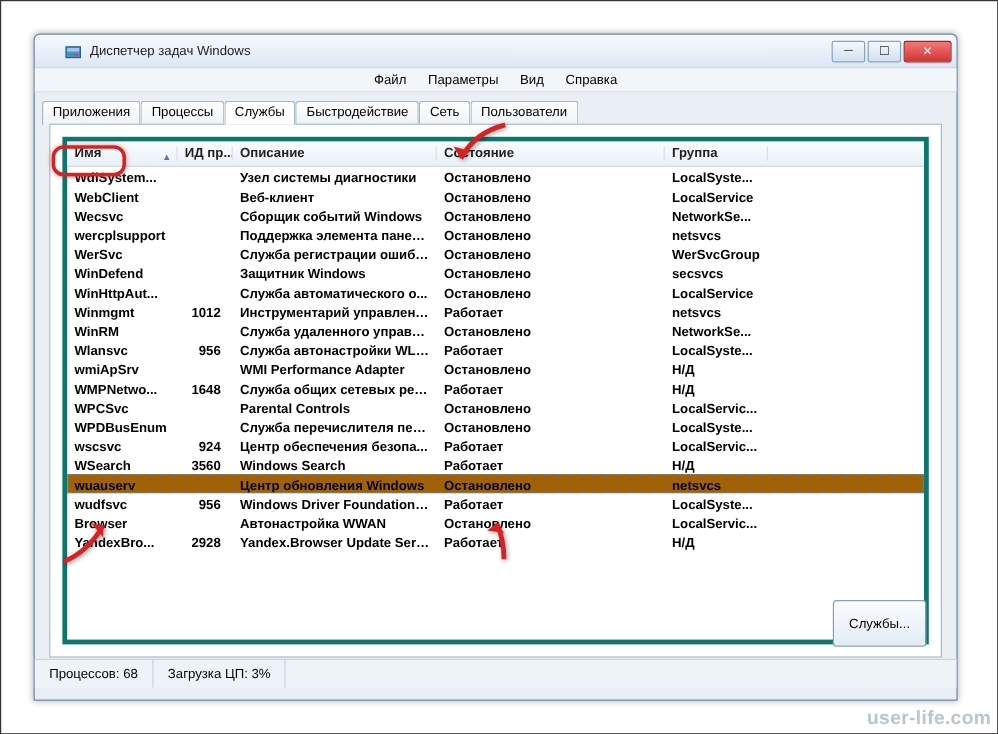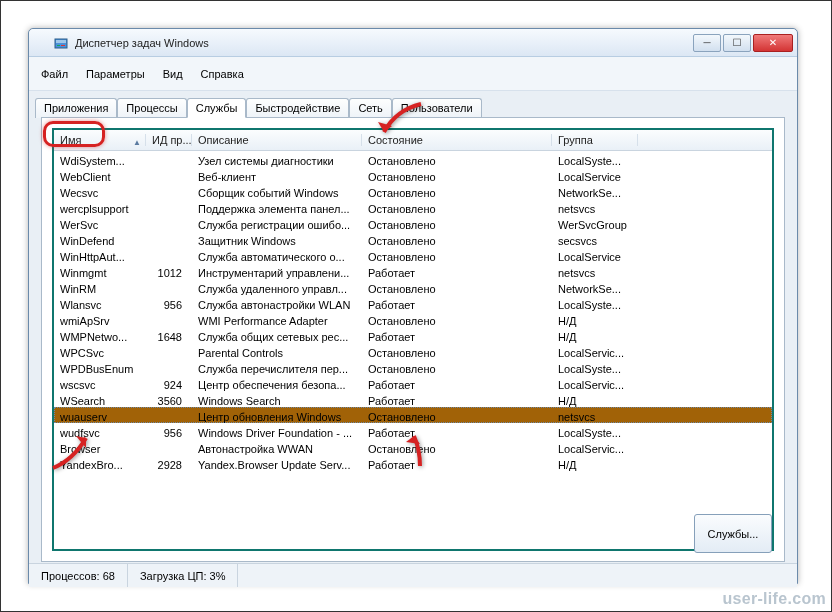--- a/index.html
+++ b/index.html
@@ -4,28 +4,28 @@
 <style>
 * { box-sizing: border-box; margin: 0; padding: 0; font-family: Tahoma, Arial, sans-serif; font-size: 11px; }
 body { background: #fff; width: 832px; height: 612px; position: relative; overflow: hidden; }
 .window { position: absolute; left: 28px; top: 28px; width: 770px; height: 556px; border: 1px solid #6b8aaa; border-radius: 5px 5px 0 0; box-shadow: 0 0 6px rgba(0,0,0,.3); background: #e9eff5; }
 .titlebar { height: 28px; background: linear-gradient(#f6fafe,#dce7f4); border-radius: 5px 5px 0 0; display: flex; align-items: center; padding: 0 4px 0 24px; border-bottom: 1px solid #b8cde2; }
 .titlebar .icon { width: 16px; height: 16px; margin-right: 6px; display: inline-flex; align-items: center; justify-content: center; }
 .titlebar .title { flex: 1; color: #222; }
 .winbtns { display: flex; gap: 2px; }
 .winbtn { width: 28px; height: 18px; border: 1px solid #8aa3bd; border-radius: 2px; background: linear-gradient(#f3f8fc,#d2e0ef); display: inline-flex; align-items: center; justify-content: center; font-size: 10px; color: #333; }
 .winbtn.close { background: linear-gradient(#f07a7a,#d33434); border-color: #a92020; color: #fff; width: 40px; }
-.menubar { height: 34px; display: flex; align-items: center; gap: 2px; padding: 0 4px; background: #f2f6fa; border-bottom: 1px solid #d7e1ec; }
+.menubar { height: 20px; display: flex; align-items: center; gap: 2px; padding: 0 4px; background: #f2f6fa; border-bottom: 1px solid #d7e1ec; justify-content: center; }
 .menuitem { padding: 2px 8px; cursor: default; }
 .tabs-wrap { padding: 6px 6px 0 6px; }
 .tabs { display: flex; gap: 0; }
 .tab { padding: 3px 8px; border: 1px solid #a9b9c9; border-bottom: none; background: linear-gradient(#fdfefe,#eef3f8); border-radius: 3px 3px 0 0; position: relative; top: 1px; cursor: default; }
 .tab.active { background: #fff; z-index: 2; font-weight: normal; border-bottom: 1px solid #fff; }
 .panel { margin: 0 6px; border: 1px solid #a9b9c9; background: #fff; height: 445px; position: relative; }
-.inner-panel { position: absolute; inset: 10px; border: 2px solid #0f766e; }
+.inner-panel { position: absolute; inset: 10px; border: 4px solid #0f766e; font-weight: bold; }
 .thead { background: linear-gradient(#fbfdfe,#e9f0f7); border-bottom: 1px solid #c9d4df; display: flex; height: 21px; align-items: center; }
 .th { border-right: 1px solid #d6e0ea; padding: 0 6px; color: #222; overflow: hidden; white-space: nowrap; position: relative; }
 .th .sort { font-size: 8px; position: absolute; right: 4px; top: 4px; color: #5a7aa0; }
 .tbody { overflow: hidden; }
 .row { display: flex; height: 16px; align-items: flex-end; }
 .row.selected { background: #a16207; outline: 1px dotted #6b8aaa; outline-offset: -1px; }
 .cell { padding: 0 6px; overflow: hidden; white-space: nowrap; text-overflow: ellipsis; }
 .c0 { width: 92px; } .c1 { width: 46px; text-align: right; padding-right: 10px; } .c2 { width: 170px; } .c3 { width: 190px; } .c4 { width: 86px; } .cspace { width: 122px; }
 .thead .th.c0 { width: 92px; } .thead .th.c1 { width: 46px; } .thead .th.c2 { width: 170px; } .thead .th.c3 { width: 190px; } .thead .th.c4 { width: 86px; } .thead .th.cspace { flex: 1; border-right: none; }
 .row .cell.c4 { flex: 1; }

